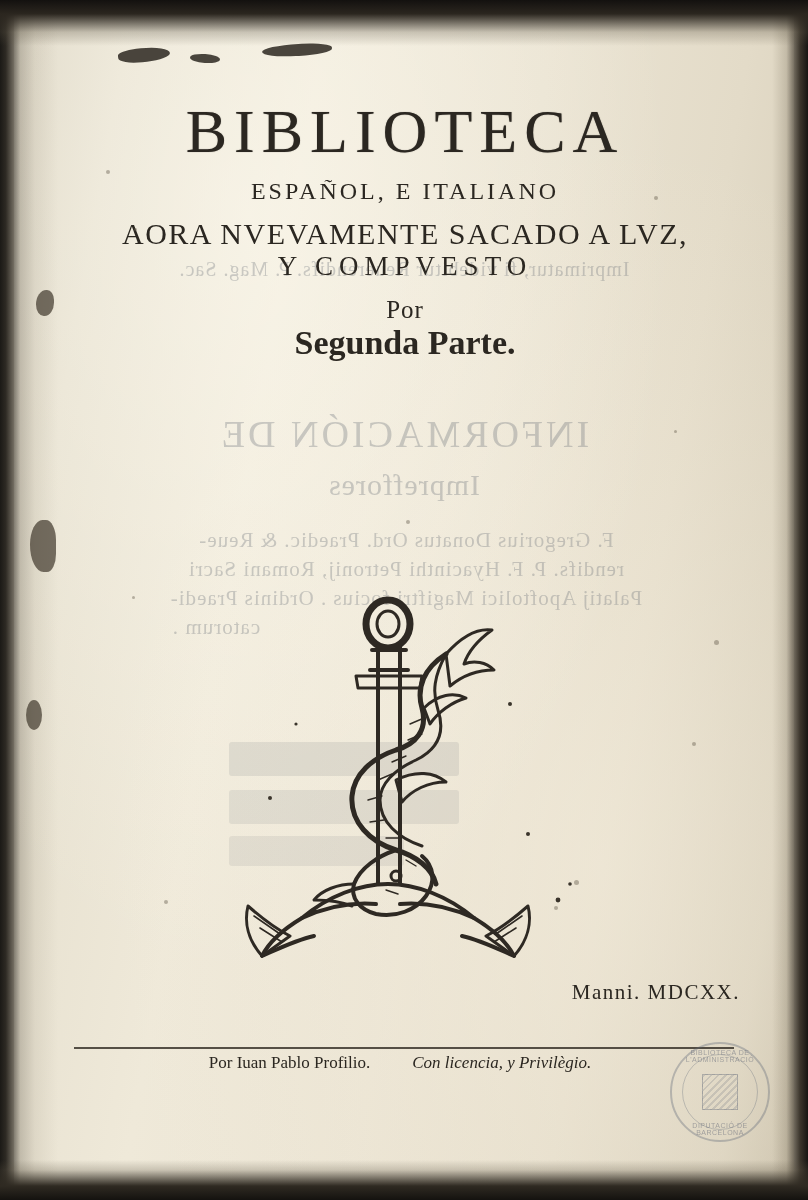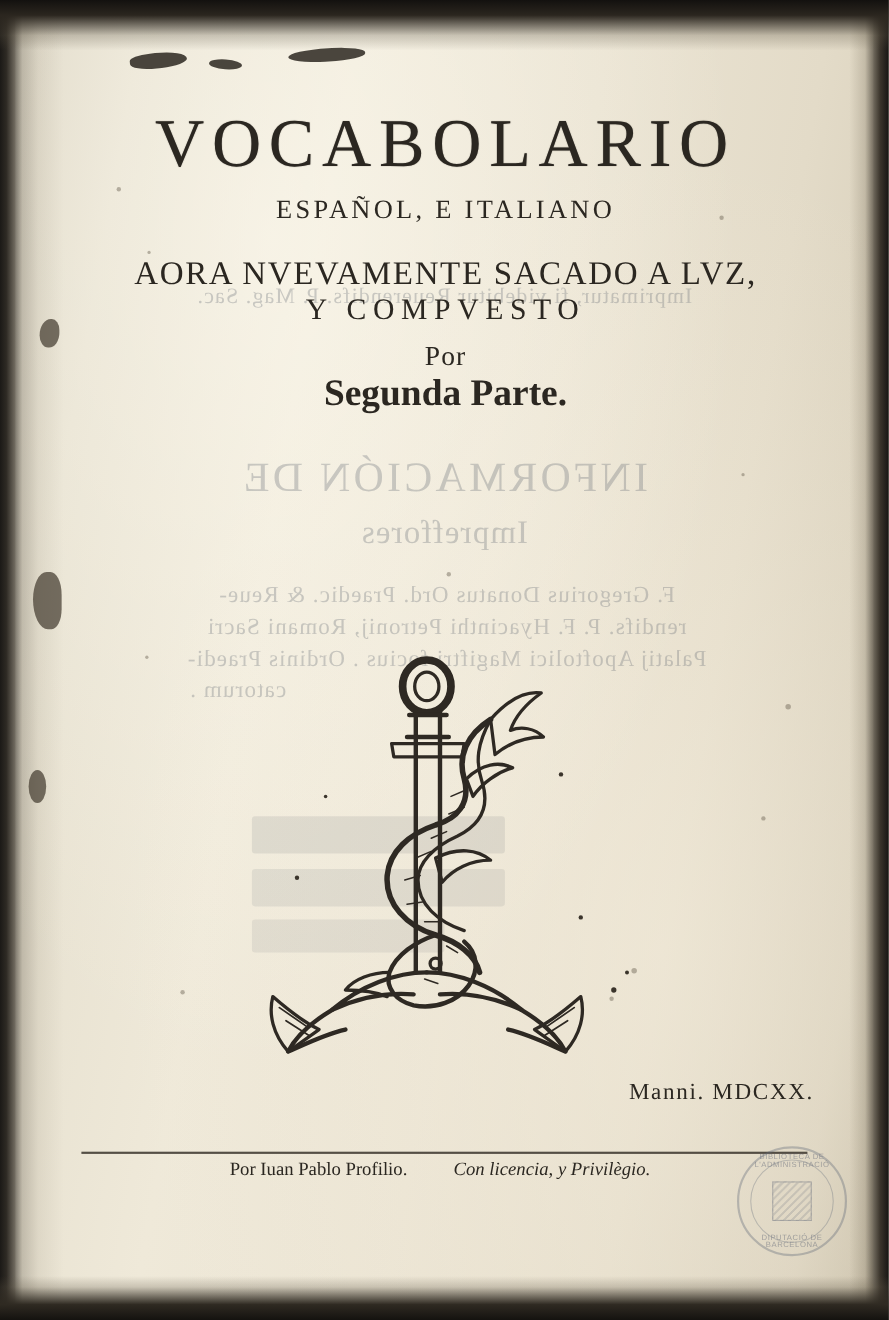--- a/index.html
+++ b/index.html
@@ -98,21 +98,21 @@
     text-shadow: 0 0 1px rgba(40,36,30,.5);
   }
   .l-2 {
     font-size: 24px;
     letter-spacing: 3px;
     margin-top: 16px;
   }
   .l-3 {
     font-size: 30px;
     letter-spacing: 1.5px;
-    margin-top: 27px;
+    margin-top: 12px;
   }
   .l-4 {
     font-size: 27px;
     letter-spacing: 6px;
   }
   .l-5 {
     font-size: 25px;
     letter-spacing: 1px;
     margin-top: 14px;
   }
@@ -227,21 +227,21 @@
     <div class="bleed" style="left:52px; top:528px; width:680px; font-size:21px;">F. Gregorius Donatus Ord. Praedic. &amp; Reue-</div>
     <div class="bleed" style="left:52px; top:557px; width:680px; font-size:21px;">rendifs. P. F. Hyacinthi Petronij, Romani Sacri</div>
     <div class="bleed" style="left:52px; top:586px; width:680px; font-size:21px;">Palatij Apoftolici Magiftri focius .  Ordinis Praedi-</div>
     <div class="bleed" style="left:52px; top:615px; width:300px; font-size:21px;">catorum .</div>
 
     <div class="bleed" style="left:215px; top:742px; width:230px; height:34px; background:rgba(96,104,112,0.13); border-radius:3px;"></div>
     <div class="bleed" style="left:215px; top:790px; width:230px; height:34px; background:rgba(96,104,112,0.12); border-radius:3px;"></div>
     <div class="bleed" style="left:215px; top:836px; width:175px; height:30px; background:rgba(96,104,112,0.11); border-radius:3px;"></div>
 
     <div class="titleblock">
-      <div class="l-main">VOCABOLARIO</div>
+      <div class="l-main">BIBLIOTECA</div>
       <div class="l-2">ESPAÑOL, E ITALIANO</div>
       <div class="l-3">AORA NVEVAMENTE SACADO A LVZ,</div>
       <div class="l-4">Y  COMPVESTO</div>
       <div class="l-5">Por</div>
       <div class="l-7">Segunda Parte.</div>
     </div>
 
     <div class="device">
       <svg viewBox="0 0 390 390" width="390" height="390" fill="none" stroke="#2e2923" stroke-width="3" stroke-linecap="round" stroke-linejoin="round">
 

